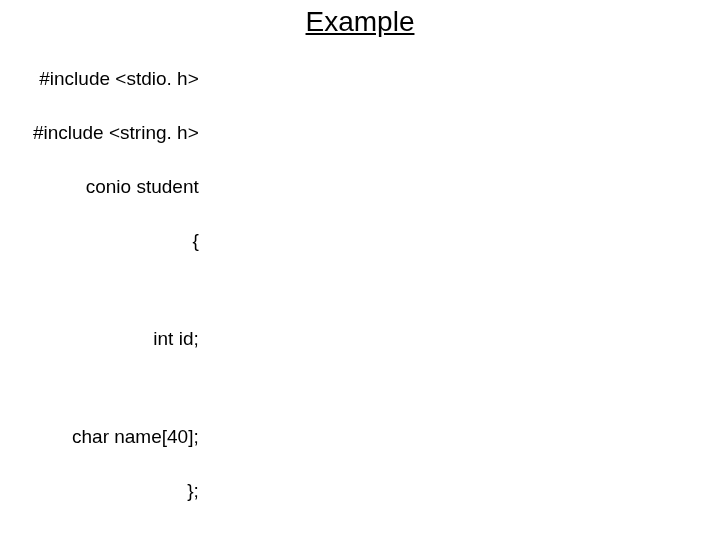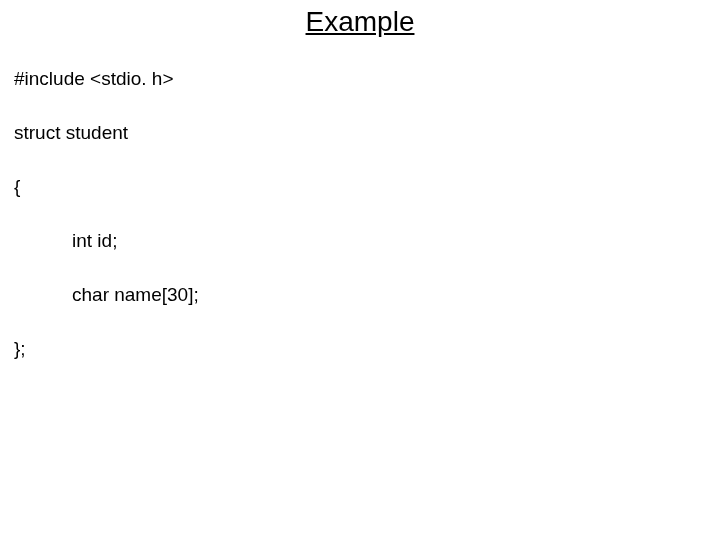--- a/index.html
+++ b/index.html
@@ -34,37 +34,40 @@
     left: 14px;
     font-size: 19px;
     line-height: 27px;
     color: #000000;
     white-space: pre;
     font-family: Arial, Helvetica, sans-serif;
   }
   .indent {
     padding-left: 58px;
     display: inline-block;
+    margin-top: 44px;
   }
   .line {
     display: block;
+    text-align: right;
   }
 </style>
 </head>
 <body>
 
 <div class="page">
   <div class="title">Example</div>
 
   <div class="code">
 <span class="line">#include &lt;stdio. h&gt;</span>
-<span class="line">struct student</span>
+<span class="line">#include &lt;string. h&gt;</span>
+<span class="line">conio student</span>
 <span class="line">{</span>
 <span class="line"><span class="indent">int id;</span></span>
-<span class="line"><span class="indent">char name[30];</span></span>
+<span class="line"><span class="indent">char name[40];</span></span>
 <span class="line">};</span>
 
 
 
 
 
 
 
   </div>
 </div>

